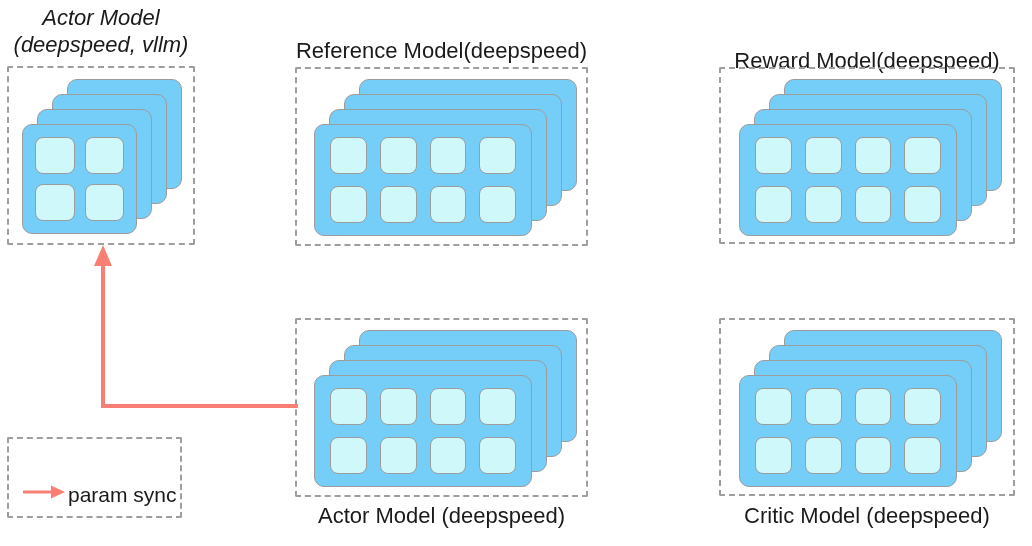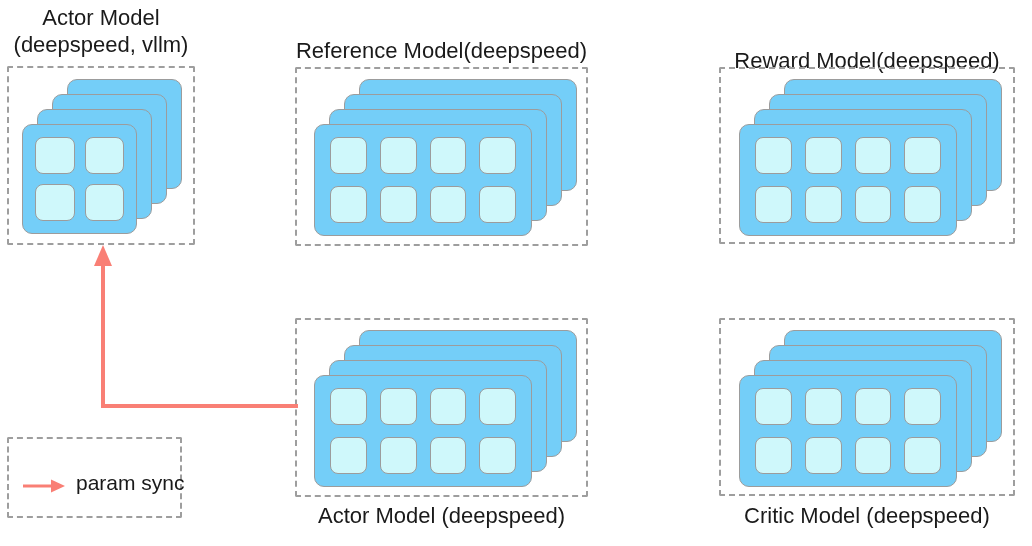--- a/index.html
+++ b/index.html
@@ -78,33 +78,33 @@
     position: absolute;
     left: 0; top: 0;
     width: 1032px; height: 546px;
     pointer-events: none;
   }
 
   
   .legend-row {
     position: absolute;
     left: 12px;
-    top: 32px;
+    top: 44px;
     display: flex;
-    align-items: flex-end;
-    gap: 9px;
+    align-items: flex-start;
+    gap: 1px;
   }
   .legend-label { font-size: 21px; color: #1a1a1a; white-space: nowrap; }
 </style>
 </head>
 <body>
 
 <div id="canvas">
 
-  <div class="node-title" style="left:7px; top:4px; width:188px;">
+  <div class="node-title" style="left:7px; top:4px; width:188px;font-style:italic;">
     <div>Actor Model</div>
     <div>(deepspeed, vllm)</div>
   </div>
   <div class="dashed-box" style="left:7px; top:66px; width:188px; height:179px;">
     <div class="stack small" style="left:13px; top:11px;">
       <div class="gpu-card card-s c0"></div>
       <div class="gpu-card card-s c1"></div>
       <div class="gpu-card card-s c2"></div>
       <div class="gpu-card card-s c3">
         <div class="grid2">

